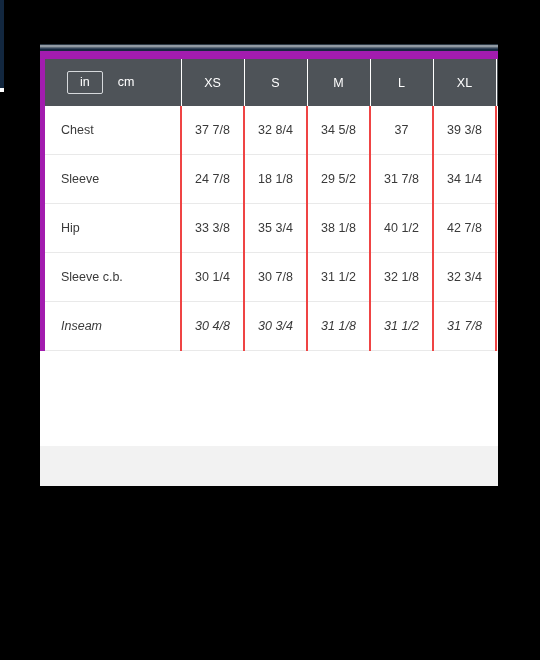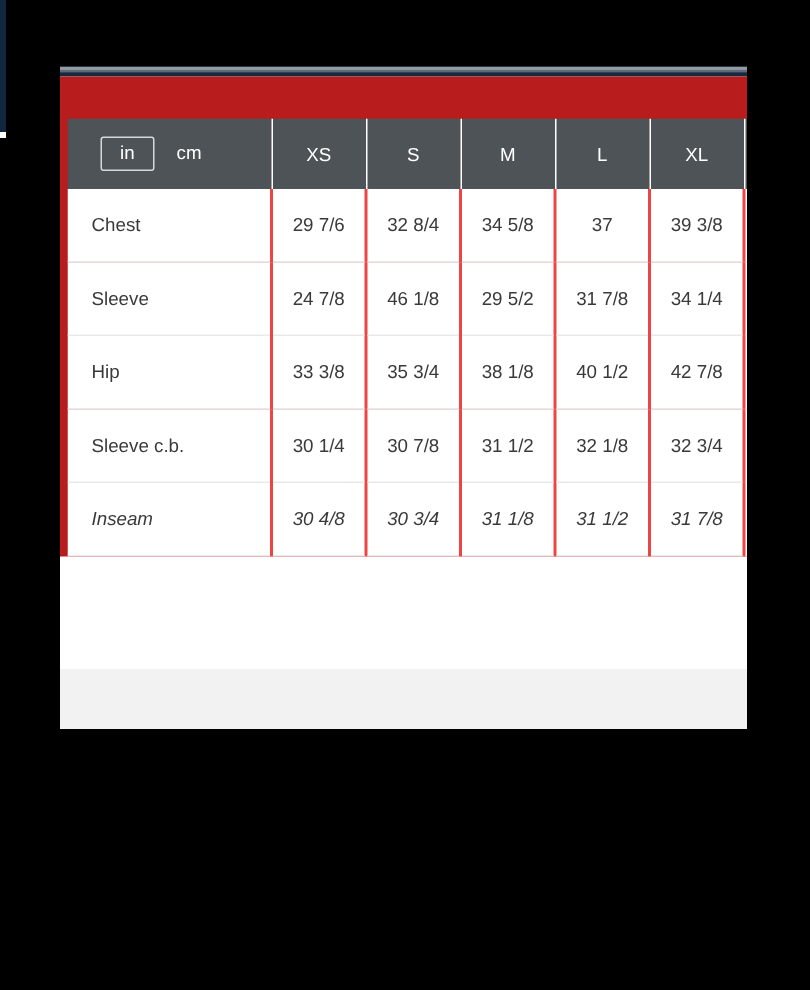--- a/index.html
+++ b/index.html
@@ -65,22 +65,22 @@
     box-sizing: border-box;
   }
   .modal-title {
     color: #ffffff;
     font-size: 14.5px;
     font-weight: bold;
     letter-spacing: 0.1px;
   }
 
   .modal-body {
-    background: #b91c1c;
-    padding: 28px 0 0 0;
+    background: #a21caf;
+    padding: 8px 0 0 0;
   }
 
   
   .table-wrap {
     margin-left: 5px;
     width: 500px;          
     overflow: hidden;
   }
   table.size-table {
     border-collapse: collapse;
@@ -193,31 +193,31 @@
             <th>S</th>
             <th>M</th>
             <th>L</th>
             <th>XL</th>
             <th>XXL</th>
           </tr>
         </thead>
         <tbody>
           <tr>
             <td class="row-label">Chest</td>
-            <td>29 7/6</td>
+            <td>37 7/8</td>
             <td>32 8/4</td>
             <td>34 5/8</td>
             <td>37</td>
             <td>39 3/8</td>
             <td></td>
           </tr>
           <tr>
             <td class="row-label">Sleeve</td>
             <td>24 7/8</td>
-            <td>46 1/8</td>
+            <td>18 1/8</td>
             <td>29 5/2</td>
             <td>31 7/8</td>
             <td>34 1/4</td>
             <td></td>
           </tr>
           <tr>
             <td class="row-label">Hip</td>
             <td>33 3/8</td>
             <td>35 3/4</td>
             <td>38 1/8</td>

